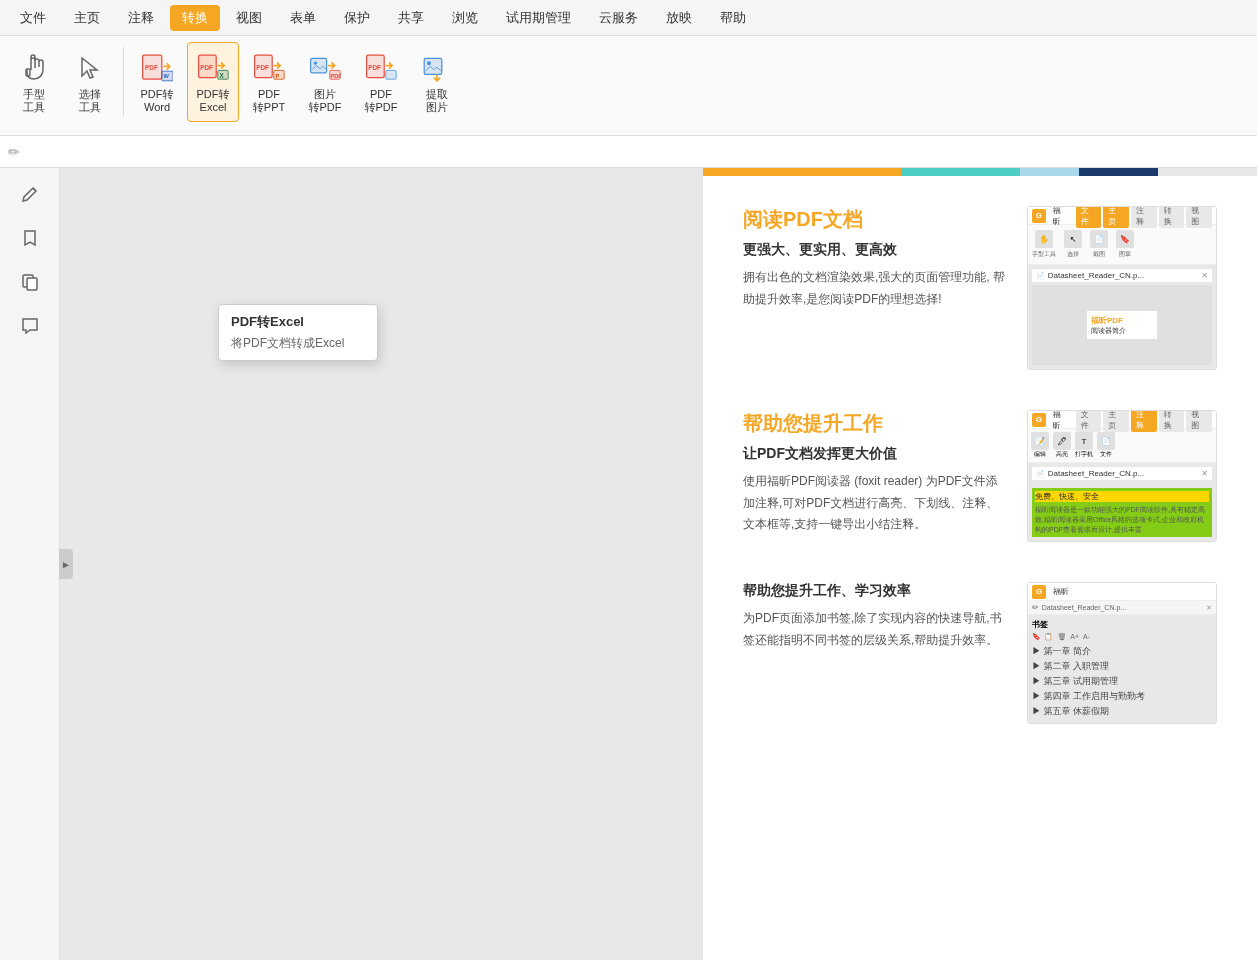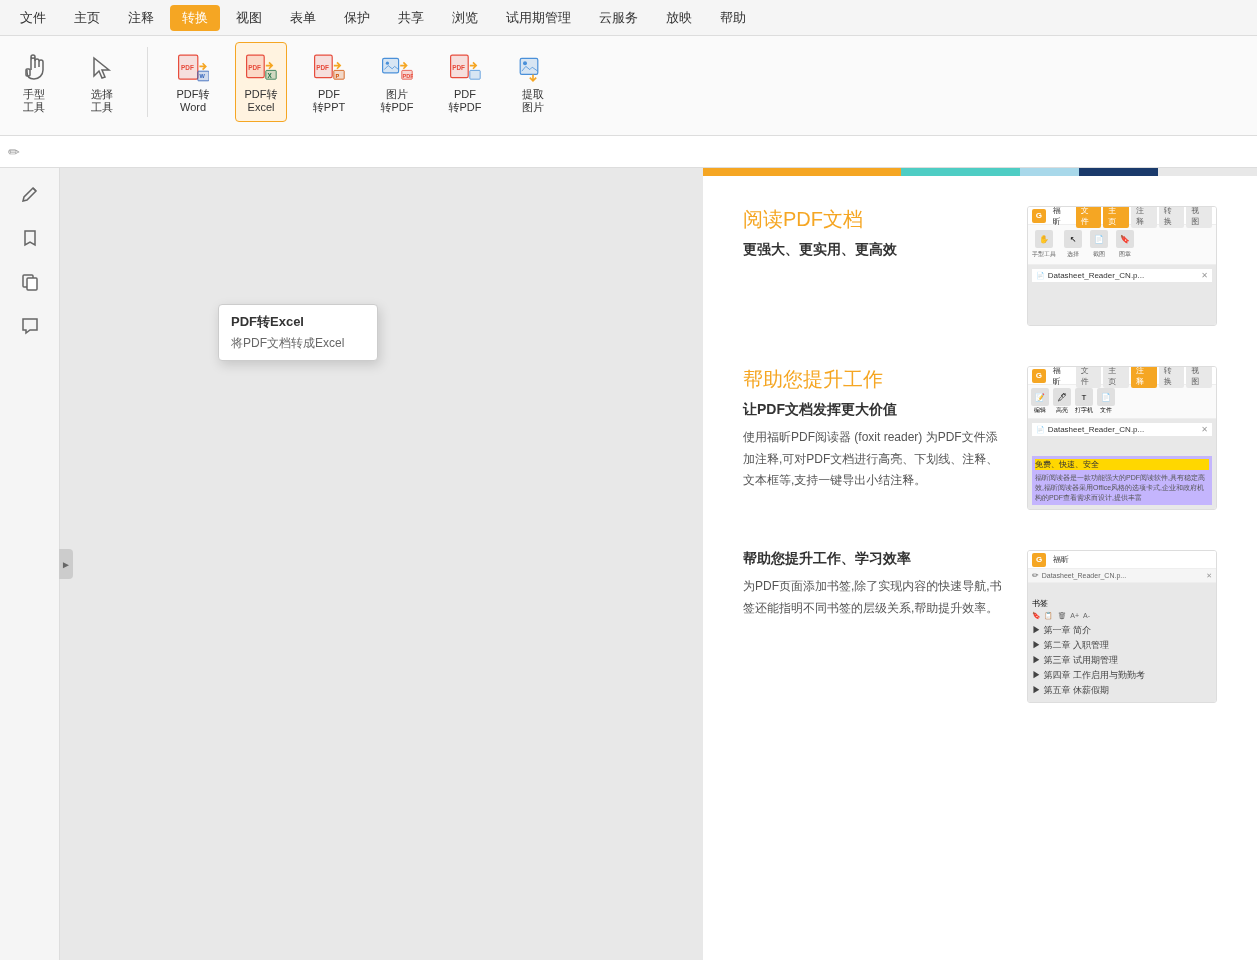--- a/index.html
+++ b/index.html
@@ -14,21 +14,21 @@
     .menu-item {
       padding: 4px 12px; font-size: 13px; color: #333; cursor: pointer;
       border-radius: 3px;
     }
     .menu-item.active { background: #f5a623; color: white; border-radius: 4px; }
 
     
     .toolbar {
       display: flex; align-items: flex-start; height: 100px;
       background: #fafafa; border-bottom: 1px solid #ddd;
-      padding: 6px 8px; gap: 16px;
+      padding: 6px 8px; gap: 4px;
     }
     .toolbar-btn {
       display: flex; flex-direction: column; align-items: center;
       justify-content: center; min-width: 52px; padding: 4px 6px;
       cursor: pointer; border-radius: 3px; font-size: 11px; color: #444;
       text-align: center; line-height: 1.3; height: 80px;
     }
     .toolbar-btn .icon-area {
       width: 36px; height: 36px; display: flex; align-items: center;
       justify-content: center; margin-bottom: 2px;
@@ -92,21 +92,21 @@
     .pdf-top-bar .bar3 { flex: 0.6; background: #a8d8ea; }
     .pdf-top-bar .bar4 { flex: 0.8; background: #1a3a6b; }
     .pdf-top-bar .bar5 { flex: 1; background: #e8e8e8; }
 
     .pdf-content { padding: 30px 40px; }
 
     .pdf-section { margin-bottom: 40px; display: flex; gap: 20px; }
     .pdf-section-text { flex: 1; }
     .pdf-section-img { width: 190px; flex-shrink: 0; }
 
-    .pdf-section-title { font-size: 20px; color: #f5a623; font-weight: normal; margin-bottom: 8px; }
+    .pdf-section-title { font-size: 20px; color: #f5a623; font-weight: bold; margin-bottom: 8px; }
     .pdf-section-subtitle { font-size: 14px; color: #333; font-weight: bold; margin-bottom: 8px; }
     .pdf-section-body { font-size: 12px; color: #555; line-height: 1.8; }
 
     
     .mini-app {
       width: 190px; border: 1px solid #ddd; background: #f9f9f9;
       border-radius: 3px; overflow: hidden; font-size: 9px;
     }
     .mini-app-bar {
       height: 18px; background: #fff; border-bottom: 1px solid #eee;
@@ -141,21 +141,21 @@
     .mini-text-block { font-size: 7px; color: #555; line-height: 1.4; margin-top: 3px; }
 
     
     .tooltip-dropdown {
       position: absolute; left: 218px; top: 136px; z-index: 100;
       background: white; border: 1px solid #ccc; box-shadow: 2px 4px 12px rgba(0,0,0,0.15);
       border-radius: 4px; padding: 8px 12px; min-width: 160px;
     }
     .tooltip-title { font-size: 13px; font-weight: bold; color: #333; margin-bottom: 4px; }
     .tooltip-desc { font-size: 12px; color: #666; }
-    .mini-bookmark-title { font-weight: normal; font-size: 8px; margin-bottom: 3px; margin-top: 11px; }
+    .mini-bookmark-title { font-weight: bold; font-size: 8px; margin-bottom: 3px; }
     .mini-bookmark-item { padding: 1px 0; color: #444; }
   </style>
 </head>
 <body>
 
 <div class="menu-bar">
   <span class="menu-item">文件</span>
   <span class="menu-item">主页</span>
   <span class="menu-item">注释</span>
   <span class="menu-item active">转换</span>
@@ -328,20 +328,22 @@
       <div class="bar4"></div>
       <div class="bar5"></div>
     </div>
 
     <div class="pdf-content">
 
       <div class="pdf-section">
         <div class="pdf-section-text">
           <div class="pdf-section-title">阅读PDF文档</div>
           <div class="pdf-section-subtitle">更强大、更实用、更高效</div>
+          <div class="pdf-section-body">拥有出色的文档渲染效果,强大的页面管理功能,
+帮助提升效率,是您阅读PDF的理想选择!</div>
         </div>
         <div class="pdf-section-img">
 
           <div class="mini-app">
             <div class="mini-app-bar">
               <div class="mini-app-logo">G</div>
               <span style="font-size:8px; color:#333; margin-left:4px;">福昕</span>
               <div style="margin-left:4px; display:flex; gap:2px;">
                 <div class="mini-tab active-tab">文件</div>
                 <div class="mini-tab active-tab" style="background:#f5a623; color:white;">主页</div>
@@ -374,20 +376,26 @@
                   <span style="font-size:8px;">🔖</span>
                 </div>
                 <span style="font-size:6px; color:#666;">图章</span>
               </div>
             </div>
             <div class="mini-content">
               <div class="mini-filename">
                 <span style="font-size:7px;">📄</span>
                 <span>Datasheet_Reader_CN.p...</span>
                 <span style="margin-left:auto; color:#999;">✕</span>
+              </div>
+              <div style="background:#e0e0e0; height:80px; margin-top:3px; display:flex; align-items:center; justify-content:center;">
+                <div style="background:white; width:70px; padding:4px; font-size:7px; color:#333; line-height:1.4;">
+                  <div style="color:#f5a623; font-weight:bold; font-size:8px;">福昕PDF</div>
+                  <div>阅读器简介</div>
+                </div>
               </div>
             </div>
           </div>
         </div>
       </div>
 
       <div class="pdf-section">
         <div class="pdf-section-text">
           <div class="pdf-section-title">帮助您提升工作</div>
           <div class="pdf-section-subtitle">让PDF文档发挥更大价值</div>
@@ -431,21 +439,21 @@
                   </div>
                 <span style="font-size:6px;">文件</span>
               </div>
             </div>
             <div class="mini-content">
               <div class="mini-filename">
                 <span style="font-size:7px;">📄</span>
                 <span>Datasheet_Reader_CN.p...</span>
                 <span style="margin-left:auto; color:#999;">✕</span>
               </div>
-              <div style="background:#c4b5fd; padding:3px; margin-top:20px;">
+              <div style="background:#84cc16; padding:3px; margin-top:8px;">
                 <div class="mini-highlight">免费、快速、安全</div>
                 <div class="mini-text-block">福昕阅读器是一款功能强大的PDF阅读软件,具有稳定高效,福昕阅读器采用Office风格的选项卡式,企业和政府机构的PDF查看需求而设计,提供丰富</div>
               </div>
             </div>
           </div>
         </div>
       </div>
 
       <div class="pdf-section">
         <div class="pdf-section-text">

